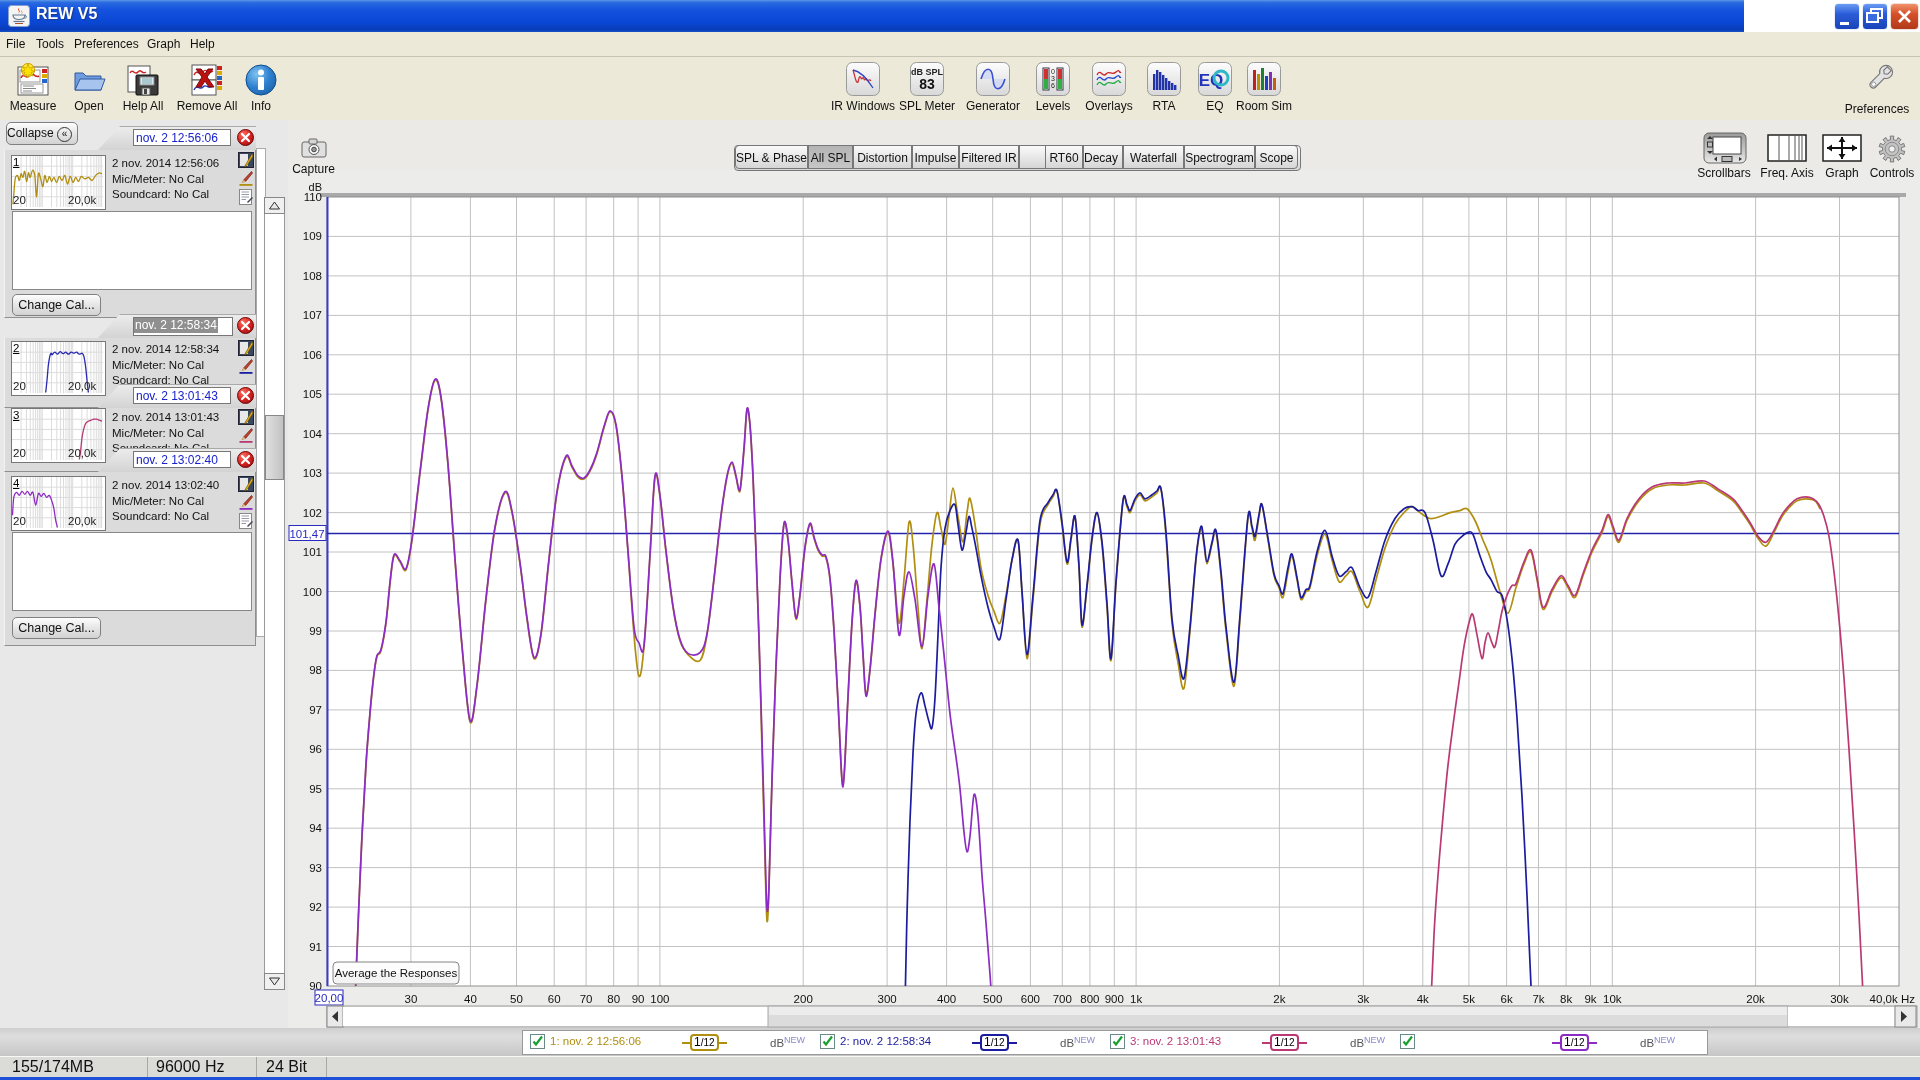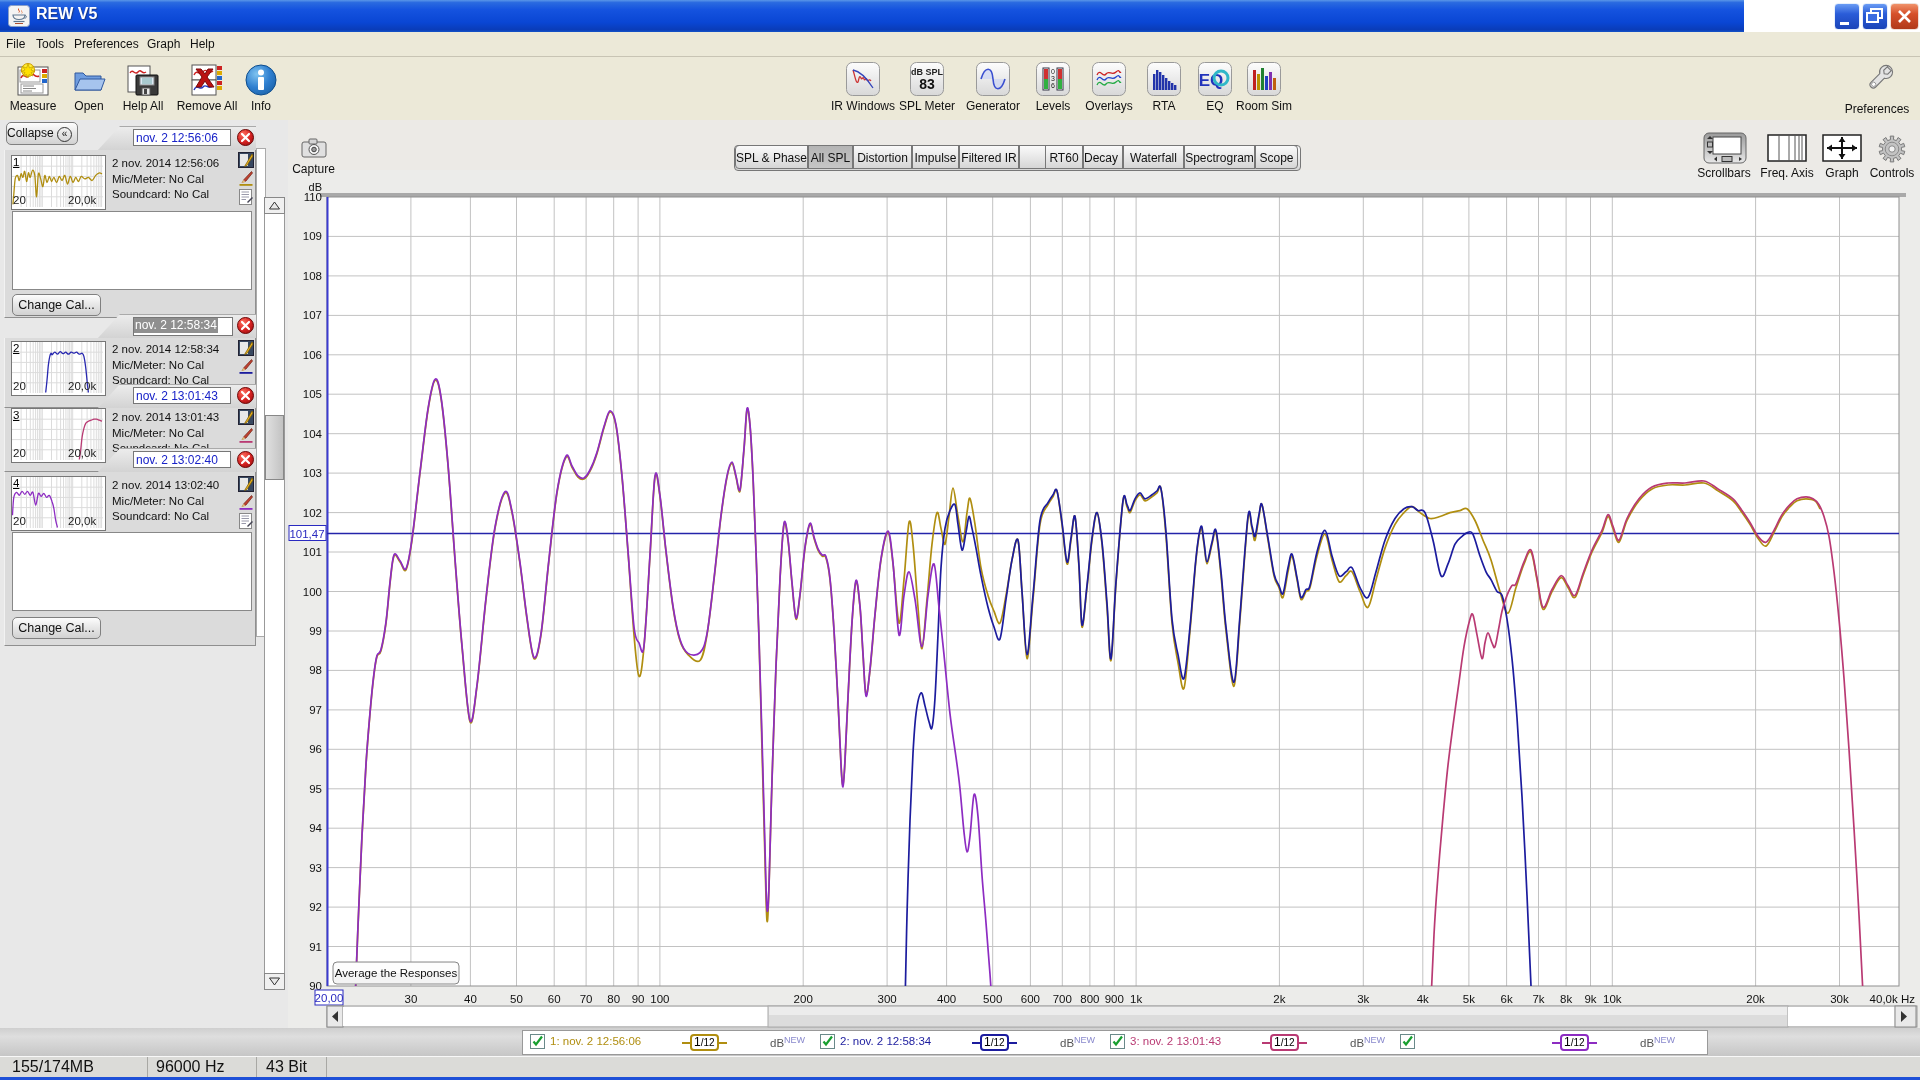--- a/index.html
+++ b/index.html
@@ -747,14 +747,14 @@
         <path d="M2.5,6.5 L5,9.5 L11,1.5" stroke="#18a030" stroke-width="2.2" fill="none"></path>
       </svg></span></div>
 <div style="position:absolute;left:1420px;top:1069px;font-size:11.5px;color:#8d2cc2;font-family:Liberation Mono, monospace;">4: nov. 2 13:02:40</div>
 <div style="position:absolute;left:1552px;top:1033px;"><span style="display:inline-block;width:8px;border-top:2px solid #8d2cc2;vertical-align:middle;"></span><span style="display:inline-block;border:2px solid #8d2cc2;border-radius:4px;background:#fff;color:#000;font-size:10px;padding:0 2px;line-height:12px;vertical-align:middle;"><span style="font-size:12px;">1</span>/<span style="font-size:10px;">12</span></span><span style="display:inline-block;width:8px;border-top:2px solid #8d2cc2;vertical-align:middle;"></span></div>
 <div style="position:absolute;left:1640px;top:1035px;font-size:11.5px;color:#555;">dB<span style="font-size:9px;color:#8888cc;vertical-align:4px;">NEW</span></div>
 <div id="statusbar"></div>
 <div style="position:absolute;left:12px;top:1058px;font-size:16px;color:#111;">155/174MB</div>
 <div class="sep" style="left:147px;"></div>
 <div style="position:absolute;left:156px;top:1058px;font-size:16px;color:#111;">96000 Hz</div>
 <div class="sep" style="left:256px;"></div>
-<div style="position:absolute;left:266px;top:1058px;font-size:16px;color:#111;">43 Bit</div>
+<div style="position:absolute;left:266px;top:1058px;font-size:16px;color:#111;">24 Bit</div>
 <div class="sep" style="left:326px;"></div>
 <div id="bluebar"></div>
 </body></html>

